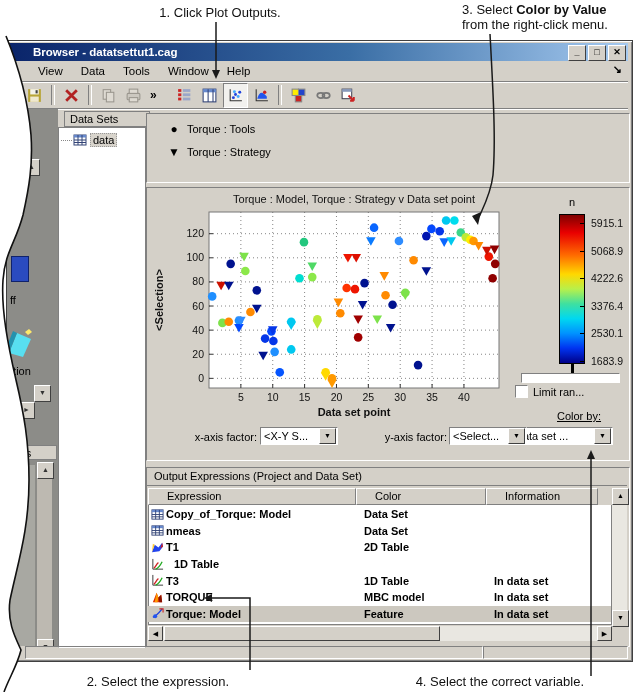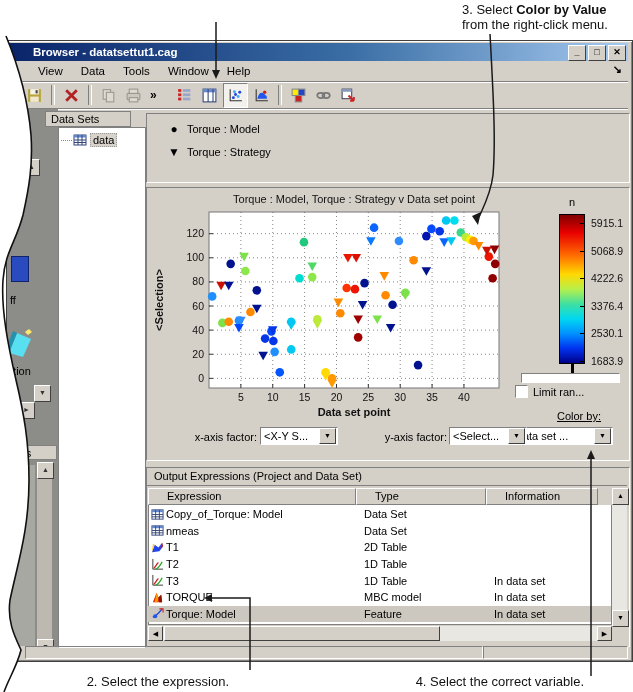--- a/index.html
+++ b/index.html
@@ -29,21 +29,21 @@
   .tool-gap{width:12px;}
   .tool-chev{font-size:12px;font-weight:bold;margin:0 4px;letter-spacing:-1px;}
   
   #torn-strip{position:absolute;left:0px;top:68px;width:51px;height:537px;background:#8c8c88;overflow:hidden;}
   .frag-text{position:absolute;color:#000;font-size:11px;}
   .mini-btn{position:absolute;width:15px;height:15px;background:#d4d0c8;border:1px solid;border-color:#fff #404040 #404040 #fff;font-size:7px;line-height:13px;text-align:center;color:#333;}
   #ects-hdr{position:absolute;left:0;top:336px;width:50px;height:15px;background:#d4d0c8;border:1px solid #808080;font-size:11px;line-height:14px;padding-left:3px;box-sizing:border-box;}
   #lower-track{position:absolute;left:30px;top:368px;width:15px;height:200px;background:#bdb9b1;}
   #lower-white{position:absolute;left:2px;top:356px;width:26px;height:240px;background:#a8a8a2;}
   
-  #datasets-header{position:absolute;left:38px;top:70px;width:86px;height:16px;background:#d4d0c8;border:1px solid #808080;font-size:11px;line-height:14px;padding-left:5px;box-sizing:border-box;}
+  #datasets-header{position:absolute;left:57px;top:70px;width:86px;height:16px;background:#d4d0c8;border:1px solid #808080;font-size:11px;line-height:14px;padding-left:5px;box-sizing:border-box;}
   #datasets-tree{position:absolute;left:51px;top:86px;width:86px;height:519px;background:#fff;border:1px solid;border-color:#808080 #fff #fff #808080;border-right:1px solid #808080;}
   .tree-item{display:flex;align-items:center;margin:4px 0 0 2px;height:16px;}
   .tree-dots{width:11px;border-top:1px dotted #888;margin-right:1px;}
   .ticon svg{width:14px;height:14px;display:block;}
   .tlabel{margin-left:3px;padding:0 2px;background:#d8d4cc;border:1px dotted #999;}
   
   .pane{position:absolute;background:#d4d0c8;border:1px solid;border-color:#808080 #fff #fff #808080;}
   #legend-pane{left:139px;top:72px;width:482px;height:68px;}
   .legend-row{display:flex;align-items:center;margin:7px 0 0 18px;height:16px;}
   .legend-marker{width:18px;text-align:center;font-size:12px;}
@@ -68,21 +68,21 @@
   #dd-xaxis{left:113px;top:239px;width:78px;}
   #dd-yaxis{left:302px;top:239px;width:78px;}
   #xaf-label{position:absolute;left:20px;top:243px;width:90px;text-align:right;}
   #yaf-label{position:absolute;left:210px;top:243px;width:90px;text-align:right;}
   
   #output-pane{left:139px;top:426px;width:482px;height:178px;}
   #oe-title{position:absolute;left:0;top:0;width:480px;height:18px;border-bottom:1px solid #808080;line-height:17px;padding-left:7px;box-sizing:border-box;}
   #oe-header{position:absolute;left:1px;top:20px;height:17px;display:flex;}
   .oe-hcell{background:#d4d0c8;border:1px solid;border-color:#fff #808080 #808080 #fff;line-height:15px;padding-left:18px;box-sizing:border-box;}
   #oe-white{position:absolute;left:1px;top:37px;width:464px;height:120px;background:#fff;border:1px solid #808080;border-top:none;box-sizing:border-box;}
-  #oe-body{position:absolute;left:1px;top:38px;width:463px;}
+  #oe-body{position:absolute;left:1px;top:38px;width:463px;font-weight:bold;}
   .oe-row{display:flex;align-items:center;height:16.6px;}
   .oe-row.selected{background:#ccc8bf;}
   .oe-icon{width:15px;margin-left:3px;}
   .oe-icon svg{width:13px;height:13px;display:block;}
   .oe-expr{width:190px;white-space:nowrap;overflow:hidden;}
   .oe-type{width:130px;padding-left:8px;}
   .oe-info{flex:1;}
   .vscroll-btn{position:absolute;left:465px;width:15px;height:15px;background:#d4d0c8;border:1px solid;border-color:#fff #404040 #404040 #fff;font-size:7px;line-height:13px;text-align:center;}
   #vscroll-track{position:absolute;left:465px;top:37px;width:15px;height:120px;background:#e9e7e1;}
   #hscroll{position:absolute;left:1px;top:158px;width:464px;height:15px;background:#e9e7e1;}
@@ -92,20 +92,21 @@
   #statusbar{position:absolute;left:2px;top:603px;width:619px;height:15px;}
   .status-cell{position:absolute;top:2px;height:11px;border:1px solid;border-color:#808080 #fff #fff #808080;}
   #status1{left:16px;width:456px;}
   #status2{left:474px;width:143px;}
 </style>
 </head>
 <body>
 
 <div id="page">
 
+  <div class="ann" id="ann1">1. Click Plot Outputs.</div>
   <div class="ann" id="ann3"><span>3. Select </span><b>Color by Value</b><br><span>from the right-click menu.</span></div>
   <div class="ann" id="ann2">2. Select the expression.</div>
   <div class="ann" id="ann4">4. Select the correct variable.</div>
 
   <div id="window">
     <div id="titlebar">
       <span id="title-text">Browser - datatsettut1.cag</span>
       <span class="tb-btns">
         <span class="tbtn">_</span>
         <span class="tbtn">□</span>
@@ -245,21 +246,21 @@
               <line x1="1" y1="9.5" x2="13" y2="9.5" stroke="#334477"></line>
             </svg>
           </span>
         <span class="tlabel">data</span>
       </div>
     </div>
 
     <div class="pane" id="legend-pane">
         <div class="legend-row">
           <span class="legend-marker">●</span>
-          <span class="legend-label">Torque : Model</span>
+          <span class="legend-label">Torque : Tools</span>
         </div>
         <div class="legend-row">
           <span class="legend-marker">▼</span>
           <span class="legend-label">Torque : Strategy</span>
         </div>
       </div>
 
     <div class="pane" id="plot-pane">
       <div id="plot-title">Torque : Model, Torque : Strategy v Data set point</div>
       <svg id="plot-svg" viewBox="0 0 362 238">
@@ -422,21 +423,21 @@
       <div class="dropdown" id="dd-yaxis">
         <span class="dd-val">&lt;Select...</span>
         <span class="dd-btn">▼</span>
       </div>
     </div>
 
     <div class="pane" id="output-pane">
       <div id="oe-title">Output Expressions (Project and Data Set)</div>
       <div id="oe-header">
           <div class="oe-hcell" style="width: 208px;">Expression</div>
-          <div class="oe-hcell" style="width: 130px;">Type</div>
+          <div class="oe-hcell" style="width: 130px;">Color</div>
           <div class="oe-hcell" style="width: 112px;">Information</div>
         </div>
       <div id="oe-white"></div>
       <div id="oe-body">
           <div class="oe-row">
             <span class="oe-icon">
               <svg viewBox="0 0 14 14">
                 <rect x="1" y="2" width="12" height="10" fill="#fff" stroke="#334477"></rect>
                 <rect x="1" y="2" width="12" height="2.5" fill="#6688cc"></rect>
                 <line x1="5" y1="2" x2="5" y2="12" stroke="#334477"></line>
@@ -477,21 +478,20 @@
             <span class="oe-info"></span>
           </div>
           <div class="oe-row">
             <span class="oe-icon">
               <svg viewBox="0 0 14 14">
                 <path d="M2 1 V12 H13" stroke="#333" fill="none"></path>
                 <path d="M3 11 C5 10 6 6 8 5" stroke="#cc2222" stroke-width="1.4" fill="none"></path>
                 <path d="M5 12 C8 11 10 8 12 4" stroke="#22aa22" stroke-width="1.4" fill="none"></path>
               </svg>
             </span>
-            <span class="oe-expr">T2</span>
             <span class="oe-type">1D Table</span>
             <span class="oe-info"></span>
           </div>
           <div class="oe-row">
             <span class="oe-icon">
               <svg viewBox="0 0 14 14">
                 <path d="M2 1 V12 H13" stroke="#333" fill="none"></path>
                 <path d="M3 11 C5 10 6 6 8 5" stroke="#cc2222" stroke-width="1.4" fill="none"></path>
                 <path d="M5 12 C8 11 10 8 12 4" stroke="#22aa22" stroke-width="1.4" fill="none"></path>
               </svg>

